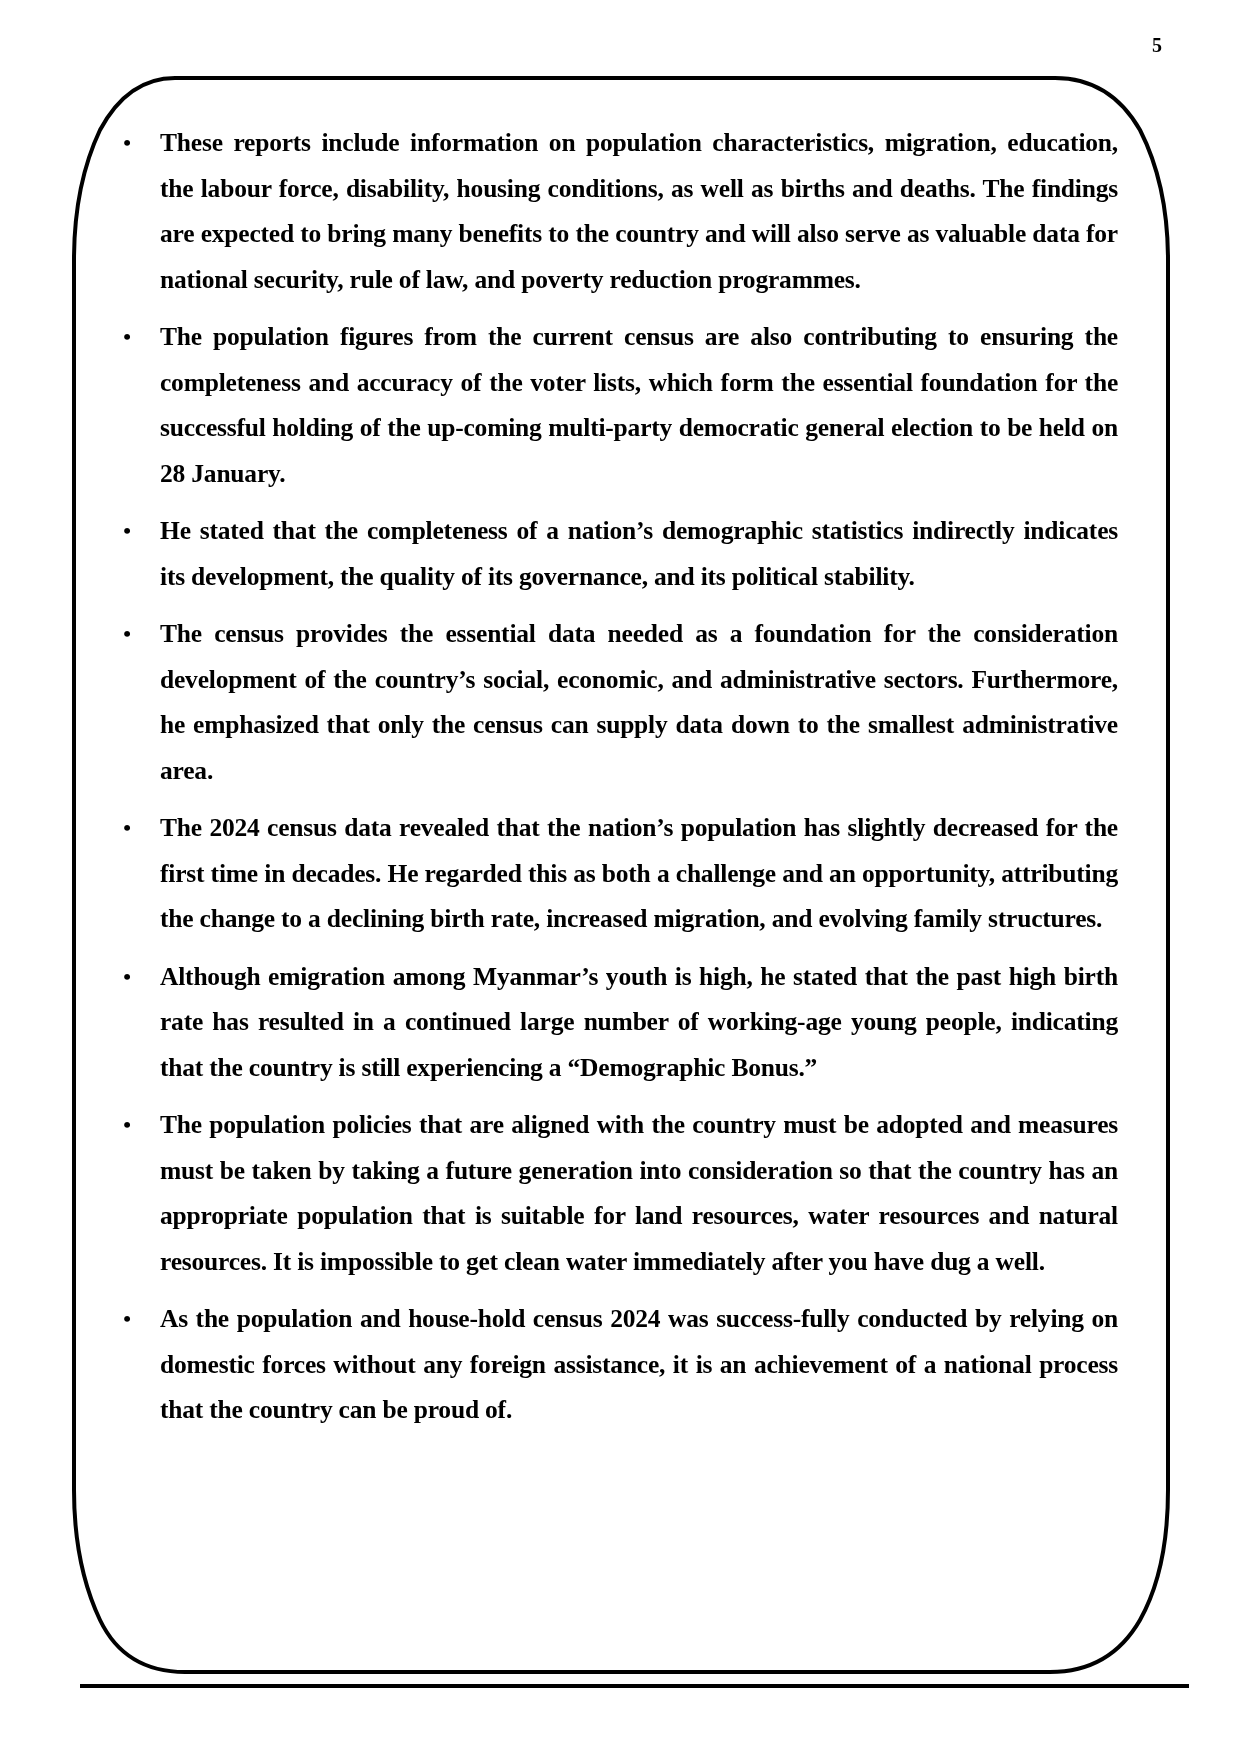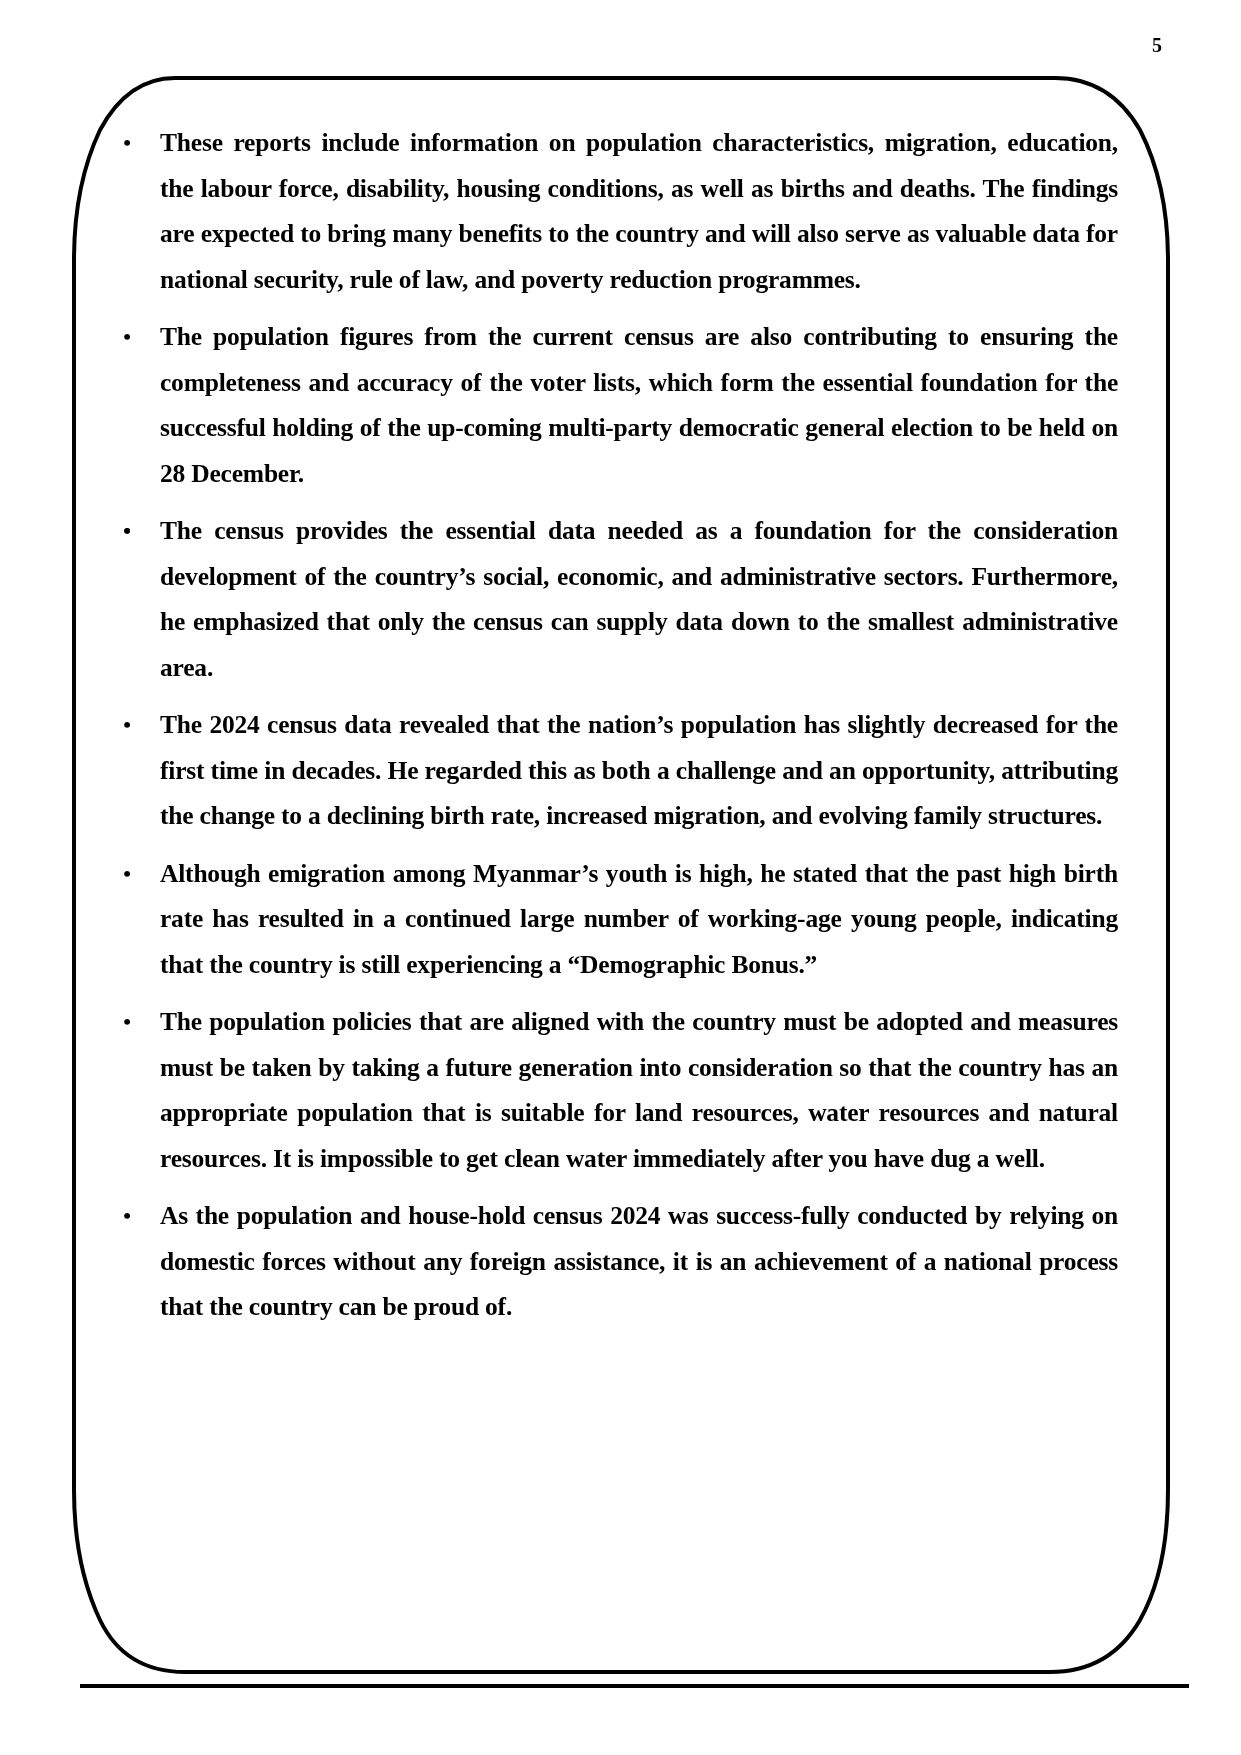--- a/index.html
+++ b/index.html
@@ -87,22 +87,22 @@
            Q 125 1672 100 1620
            Q 74 1565 74 1490
            L 74 260
            Q 74 185 100 130
            Q 128 78 175 78 Z" fill="none" stroke="#000000" stroke-width="4"></path>
 </svg>
 
 <div class="content">
   <ul class="bullets">
     <li><span class="bullet">•</span><span>These reports include information on population characteristics, migration, education, the labour force, disability, housing conditions, as well as births and deaths. The findings are expected to bring many benefits to the country and will also serve as valuable data for national security, rule of law, and poverty reduction programmes.</span></li>
-    <li><span class="bullet">•</span><span>The population figures from the current census are also contributing to ensuring the completeness and accuracy of the voter lists, which form the essential foundation for the successful holding of the up-coming multi-party democratic general election to be held on 28 December.</span></li>
-    <li><span class="bullet">•</span></li>
+    <li><span class="bullet">•</span><span>The population figures from the current census are also contributing to ensuring the completeness and accuracy of the voter lists, which form the essential foundation for the successful holding of the up-coming multi-party democratic general election to be held on 28 January.</span></li>
+    <li><span class="bullet">•</span><span>He stated that the completeness of a nation’s demographic statistics indirectly indicates its development, the quality of its governance, and its political stability.</span></li>
     <li><span class="bullet">•</span><span>The census provides the essential data needed as a foundation for the consideration development of the country’s social, economic, and administrative sectors. Furthermore, he emphasized that only the census can supply data down to the smallest administrative area.</span></li>
     <li><span class="bullet">•</span><span>The 2024 census data revealed that the nation’s population has slightly decreased for the first time in decades. He regarded this as both a challenge and an opportunity, attributing the change to a declining birth rate, increased migration, and evolving family structures.</span></li>
     <li><span class="bullet">•</span><span>Although emigration among Myanmar’s youth is high, he stated that the past high birth rate has resulted in a continued large number of working-age young people, indicating that the country is still experiencing a “Demographic Bonus.”</span></li>
     <li><span class="bullet">•</span><span>The population policies that are aligned with the country must be adopted and measures must be taken by taking a future generation into consideration so that the country has an appropriate population that is suitable for land resources, water resources and natural resources. It is impossible to get clean water immediately after you have dug a well.</span></li>
     <li><span class="bullet">•</span><span>As the population and house-hold census 2024 was success-fully conducted by relying on domestic forces without any foreign assistance, it is an achievement of a national process that the country can be proud of.</span></li>
   </ul>
 </div>
 
 <div class="bottom-rule"></div>
 

